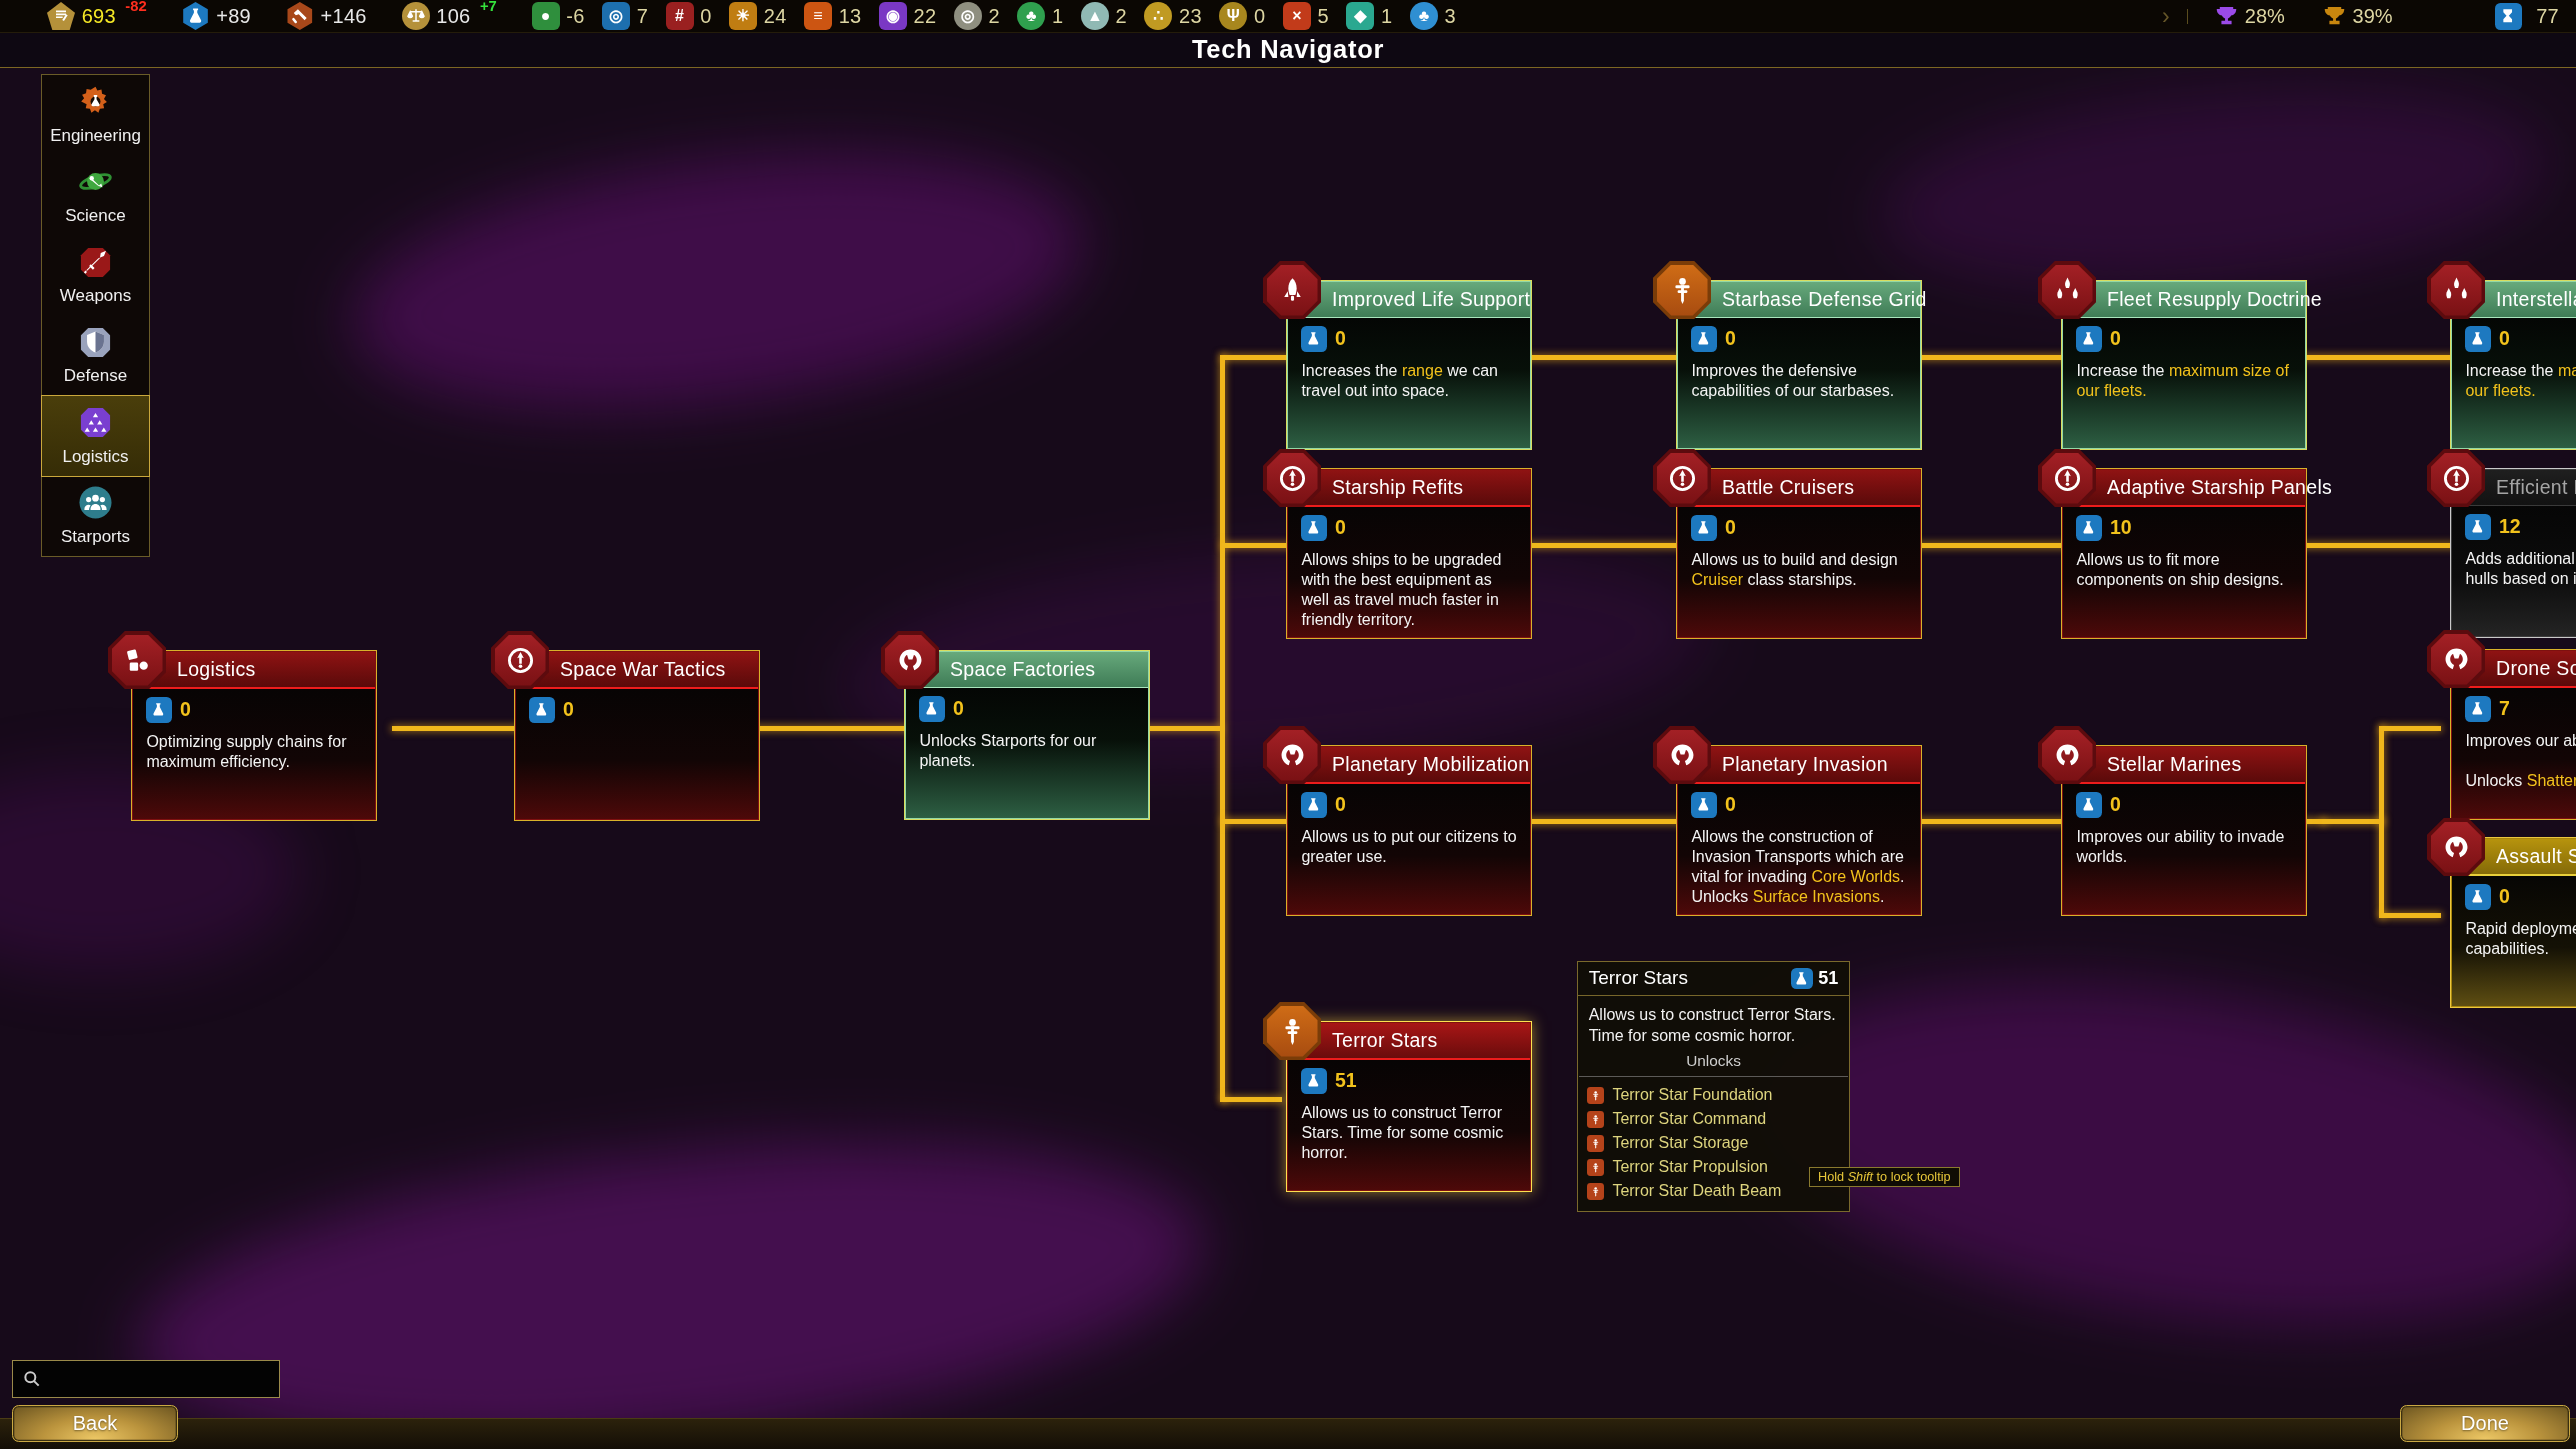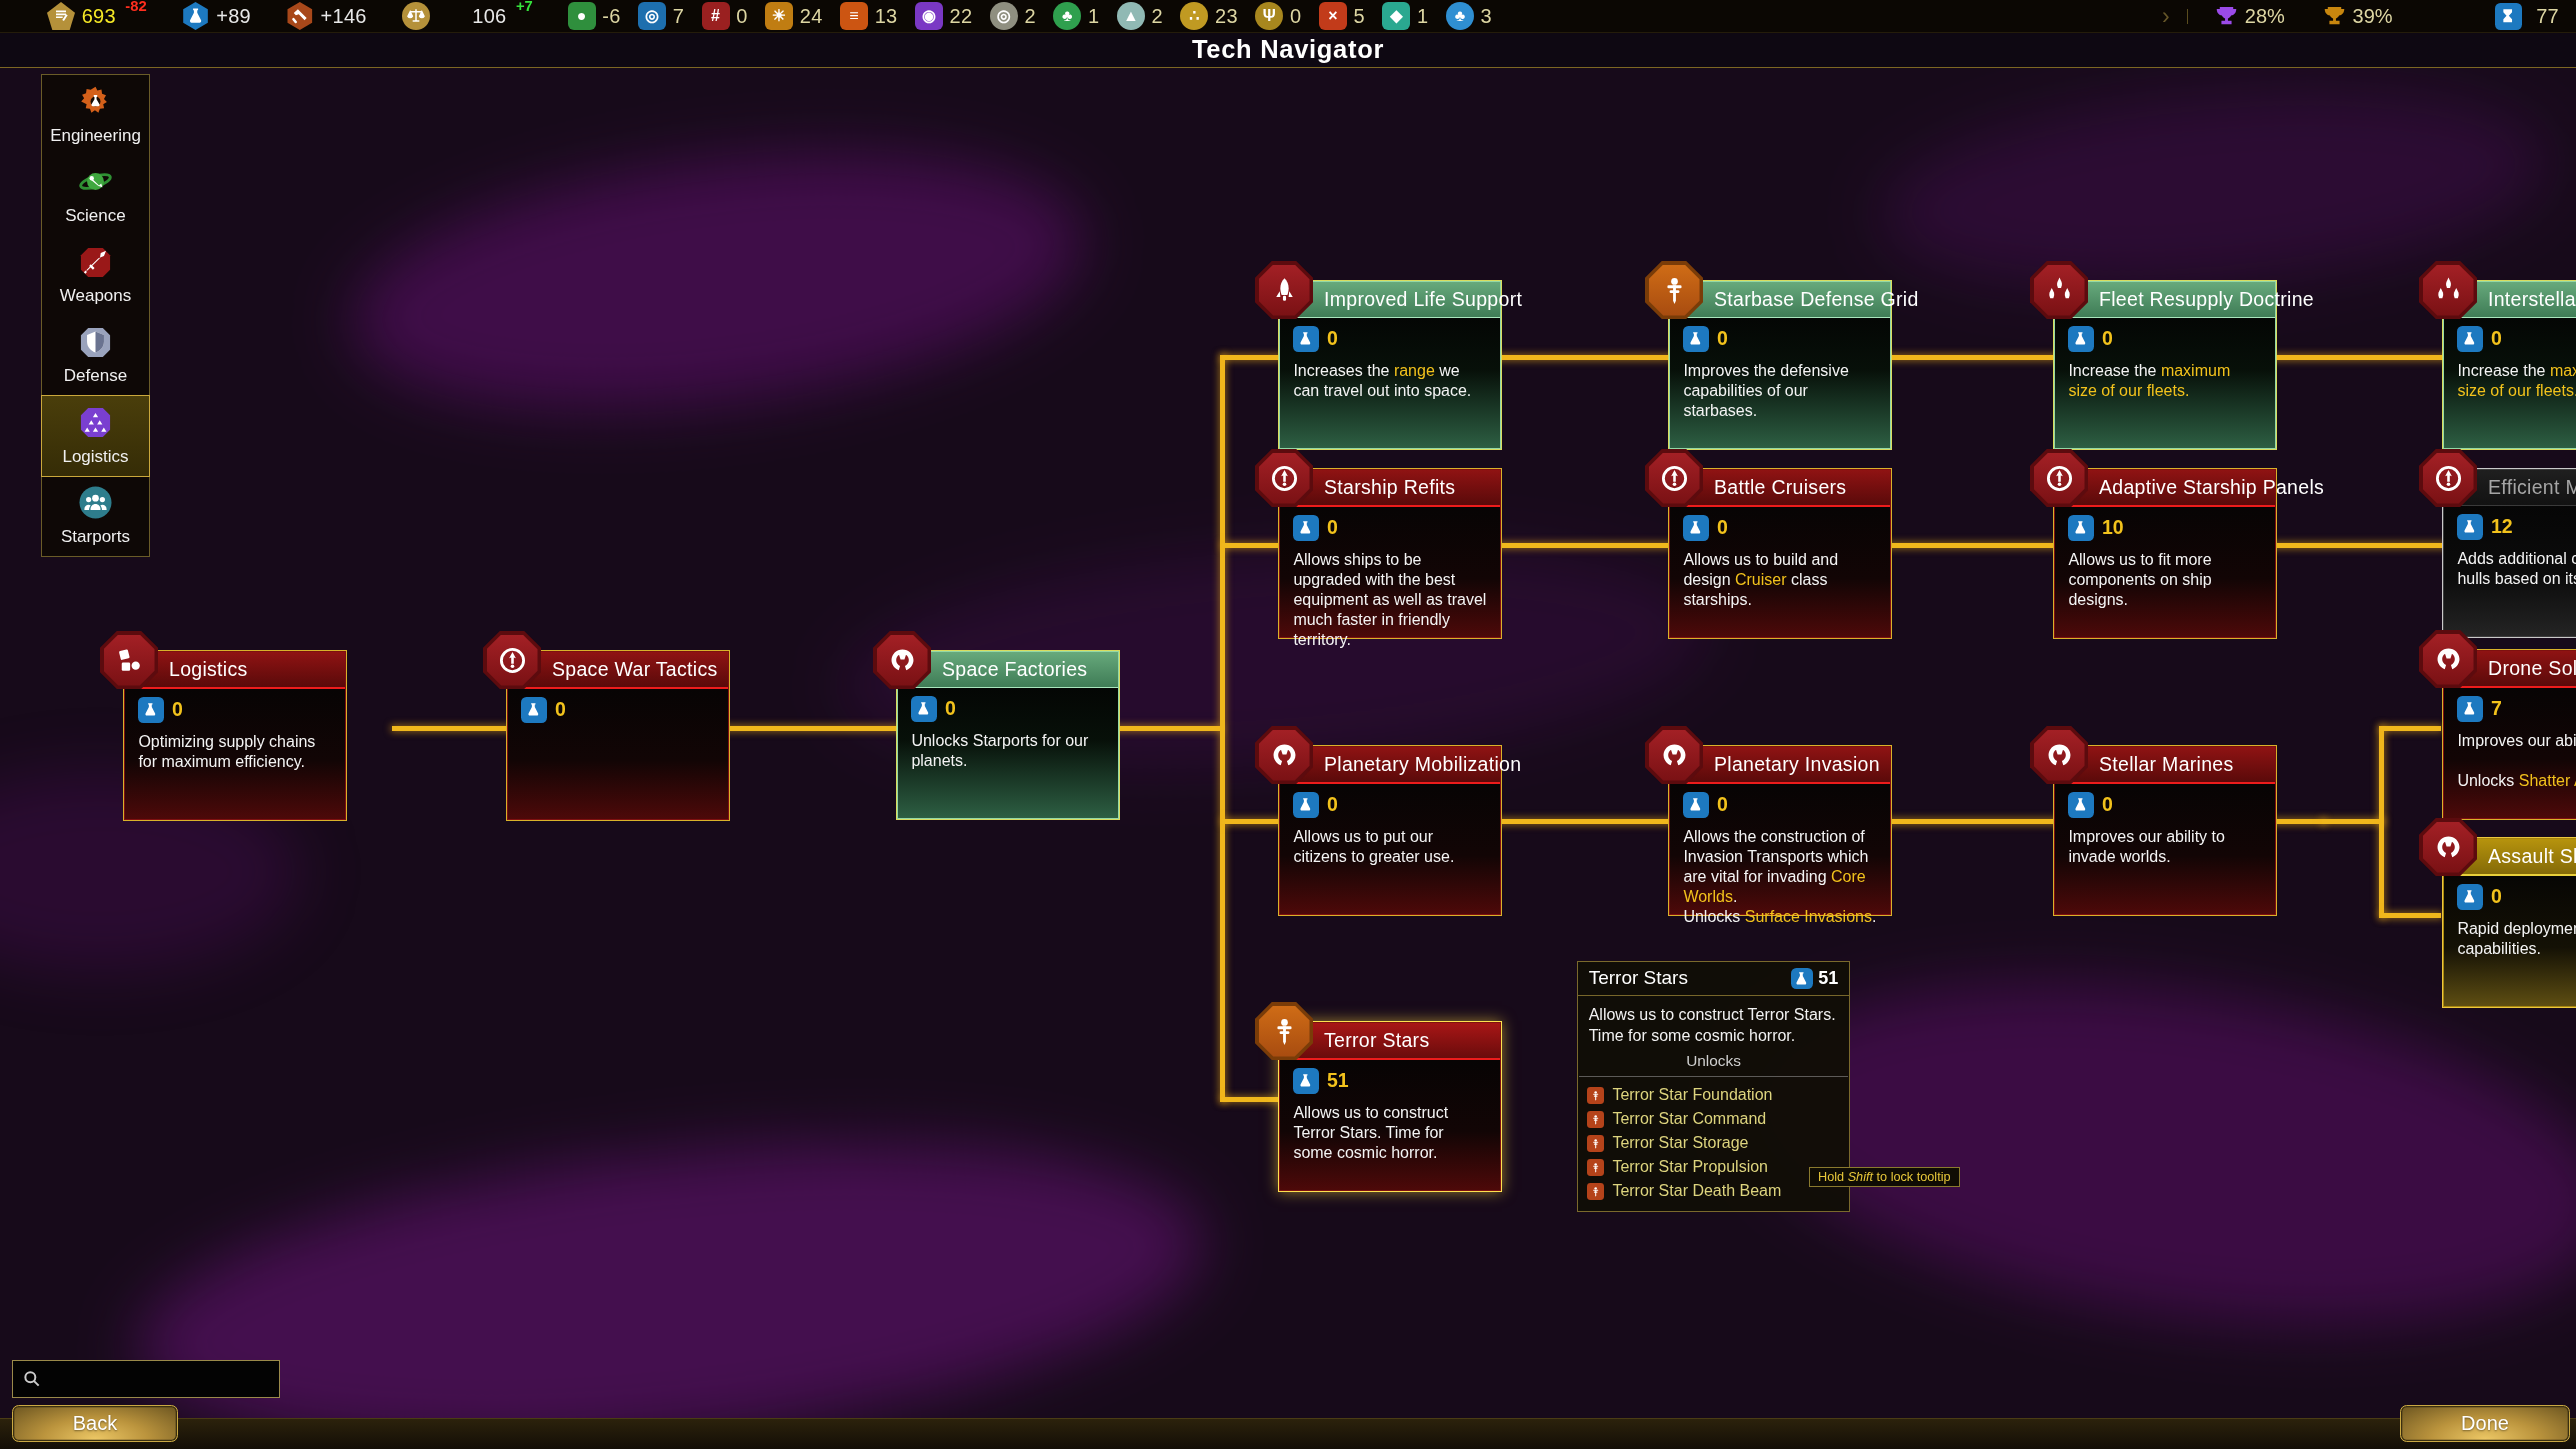--- a/index.html
+++ b/index.html
@@ -38,21 +38,21 @@
   #sidebar{position:absolute;left:41px;top:74px;width:107px;height:481px;
     background:rgba(12,9,3,.82);border:0.7px solid #6a5c28;z-index:15;display:flex;flex-direction:column;}
   .side-item{flex:1;display:flex;flex-direction:column;align-items:center;justify-content:center;gap:6.7px;cursor:pointer;}
   .side-item.selected{background:linear-gradient(180deg,#4a3e0b,#352c06);outline:0.7px solid #caa83c;}
   .side-icon{width:35px;height:35px;display:flex;align-items:center;justify-content:center;}
   .side-icon svg{width:35px;height:35px;}
   .side-label{font-size:17px;color:#f0f0f0;}
   
   .conn{position:absolute;background:#f0b71c;box-shadow:0 0 7.4px 1.3px rgba(244,176,24,.5);z-index:1;}
   
-  .tech-card{position:absolute;width:224px;z-index:2;cursor:pointer;}
+  .tech-card{position:absolute;width:246px;z-index:2;cursor:pointer;margin-left:8px;}
   .card-frame{border:1.3px solid var(--outer);}
   .card-inner{border:1.3px solid var(--inner);}
   .card-header{height:35px;display:flex;align-items:center;padding-left:44px;}
   .card-title{font-size:19.5px;color:#fff;letter-spacing:0.3px;white-space:nowrap;}
   .card-body{height:114px;padding:8px 13.4px;}
   .cost-row{display:flex;align-items:center;gap:8px;margin-bottom:9.4px;}
   .flask-chip{width:25.5px;height:25.5px;border-radius:5.4px;background:#1d79c0;display:flex;align-items:center;justify-content:center;}
   .flask-chip svg{width:17.4px;height:17.4px;}
   .cost-val{font-size:19.5px;font-weight:bold;color:#f2c21c;}
   .card-desc{font-size:16px;line-height:20px;color:#f4f4f4;}
@@ -163,21 +163,21 @@
           </div>
           <span class="res-value" style="color: rgb(232, 232, 232);">+146</span>
         </div>
         <div class="res-item wide">
           <div class="res-icon sh-circle" style="background: rgb(181, 145, 58);">
             <svg viewBox="0 0 24 24" stroke="#fff" stroke-width="1.8" fill="none">
               <path d="M12 4v14M5 7h14M12 18h4m-8 0h4"></path>
               <path d="M5 7l-2.6 5.4a3 3 0 0 0 5.2 0zM19 7l-2.6 5.4a3 3 0 0 0 5.2 0z" fill="#fff"></path>
             </svg>
           </div>
-          <span class="res-value" style="color: rgb(232, 232, 232); margin-left: 36px;">106</span>
+          <span class="res-value" style="color: rgb(232, 232, 232);">106</span>
           <span class="res-sup" style="color: rgb(53, 226, 60);">+7</span>
         </div>
         <div class="res-item">
           <div class="res-icon sh-square" style="background: rgb(47, 143, 61);">
             <span class="res-glyph">●</span>
           </div>
           <span class="res-value">-6</span>
         </div>
         <div class="res-item">
           <div class="res-icon sh-square" style="background: rgb(29, 111, 174);">

